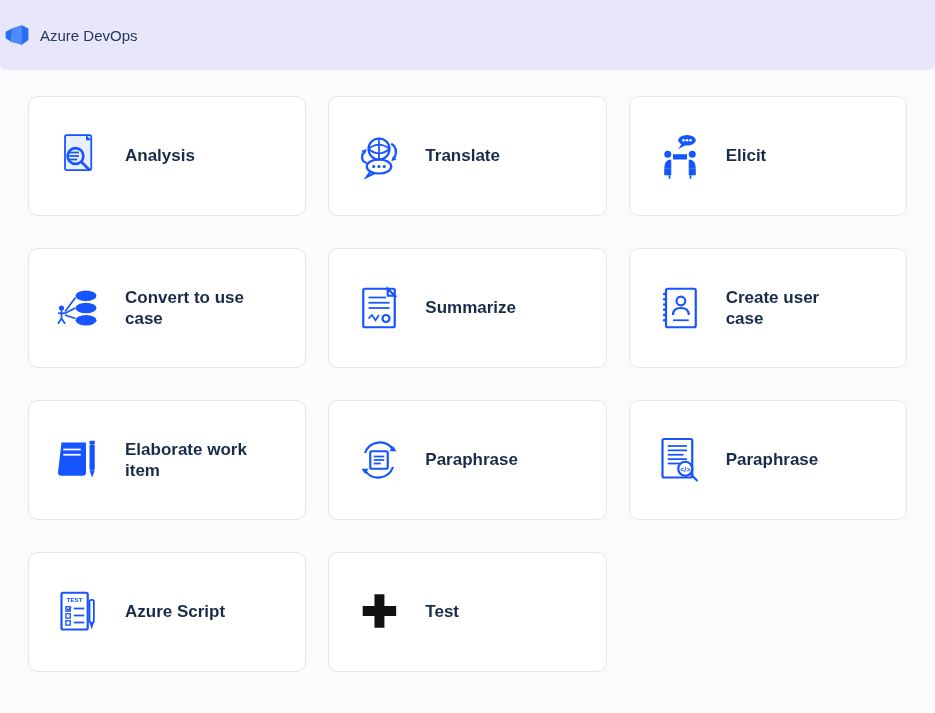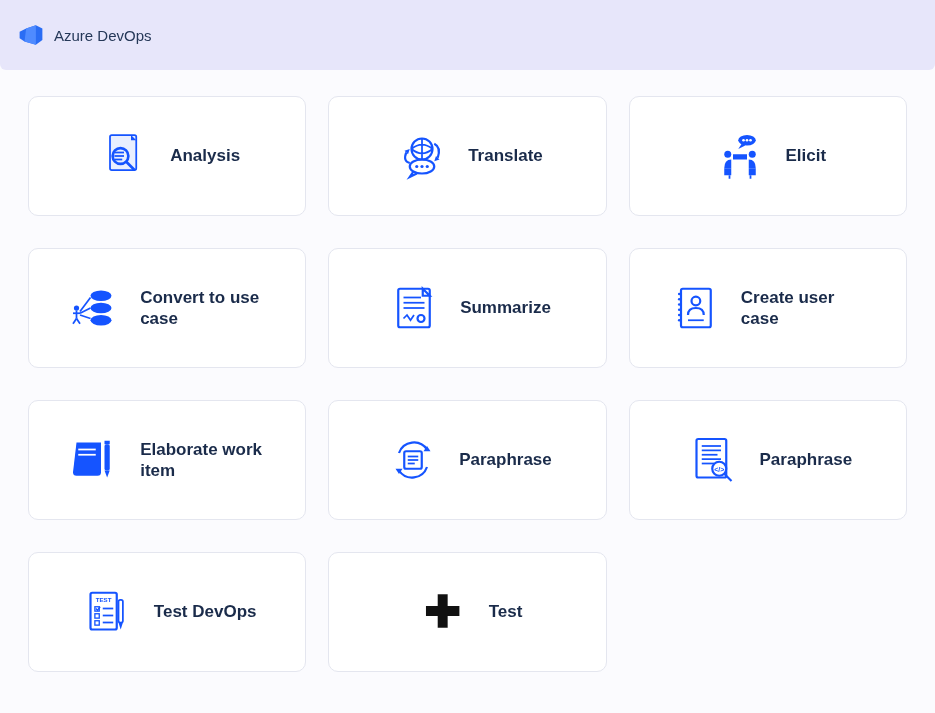--- a/index.html
+++ b/index.html
@@ -8,21 +8,21 @@
     height: 713px;
     background: #fbfbfe;
     font-family: -apple-system, BlinkMacSystemFont, "Segoe UI", Arial, sans-serif;
     overflow: hidden;
   }
   .header {
     background: #e7e6fa;
     height: 70px;
     display: flex;
     align-items: center;
-    padding: 0 18px;
+    padding: 0 4px;
     border-radius: 0 0 6px 6px;
   }
   .logo-wrap {
     display: flex;
     align-items: center;
     gap: 10px;
   }
   .logo { width: 26px; height: 26px; }
   .brand {
     font-size: 15px;
@@ -35,21 +35,21 @@
     grid-template-columns: repeat(3, 1fr);
     gap: 32px 22px;
   }
   .card {
     background: #ffffff;
     border: 1px solid #e4e6ef;
     border-radius: 10px;
     height: 120px;
     display: flex;
     align-items: center;
-    justify-content: center;
+    justify-content: flex-start;
     padding: 0 20px;
     gap: 16px;
     cursor: pointer;
   }
   .card .icon-slot {
     flex: 0 0 60px;
     height: 60px;
     display: flex;
     align-items: center;
     justify-content: center;
@@ -249,21 +249,21 @@
         <path d="M18 28 L20 30 L23 26" stroke="#1554ff" stroke-width="1.5" fill="none"></path>
         <line x1="26" y1="28" x2="38" y2="28" stroke="#1554ff" stroke-width="2"></line>
         <rect x="17" y="34" width="5" height="5" fill="none" stroke="#1554ff" stroke-width="1.5"></rect>
         <line x1="26" y1="36" x2="38" y2="36" stroke="#1554ff" stroke-width="2"></line>
         <rect x="17" y="42" width="5" height="5" fill="none" stroke="#1554ff" stroke-width="1.5"></rect>
         <line x1="26" y1="44" x2="38" y2="44" stroke="#1554ff" stroke-width="2"></line>
         <rect x="44" y="18" width="5" height="26" rx="2" fill="none" stroke="#1554ff" stroke-width="2"></rect>
         <polygon points="44,44 49,44 46.5,52" fill="#1554ff"></polygon>
       </svg>
     </span>
-    <span class="label">Test DevOps</span>
+    <span class="label">Azure Script</span>
   </div>
 
   <div class="card">
     <span class="icon-slot">
       <span class="more-icon">✚</span>
     </span>
     <span class="label">Test</span>
   </div>
 
 </div>

